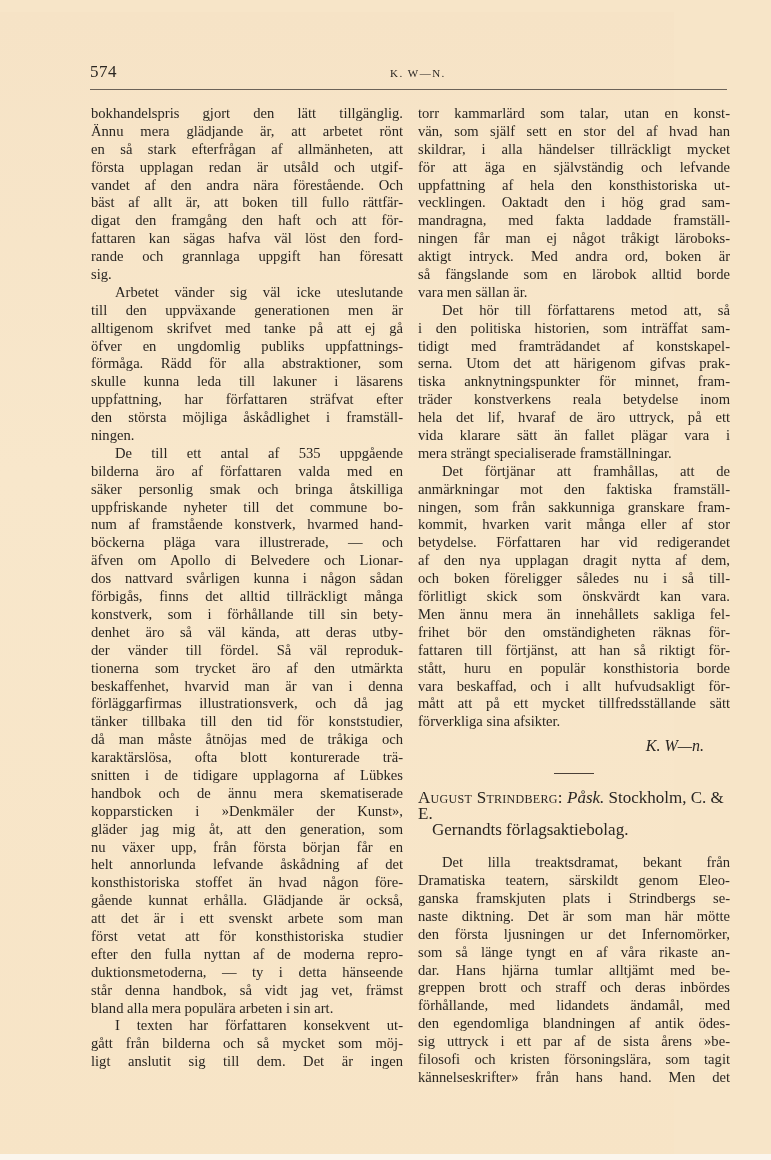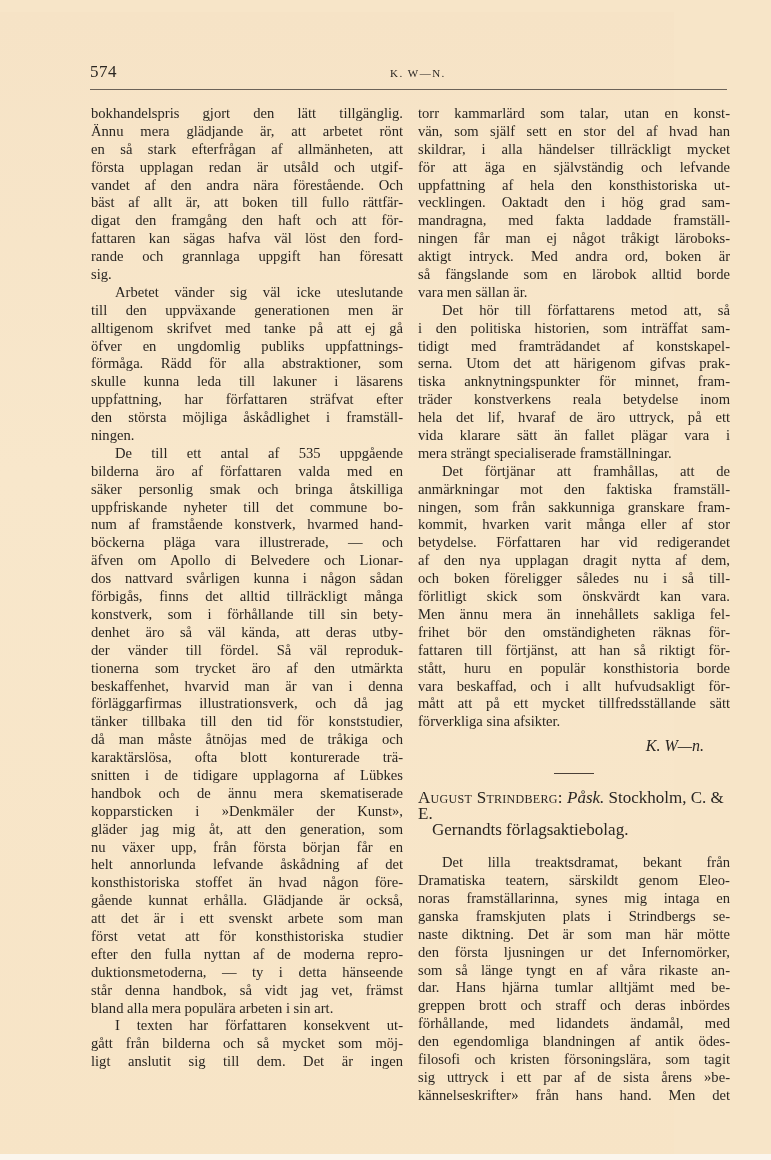--- a/index.html
+++ b/index.html
@@ -165,28 +165,27 @@
     <span class="divider"></span>
     <div class="review-head">
       <span class="sc">August Strindberg:</span>
       <span class="it">Påsk.</span>
       <span>Stockholm, C. &amp; E.</span>
       <span class="l2">Gernandts förlagsaktiebolag.</span>
     </div>
     <div id="right-part2">
         <span class="line indent">Det lilla treaktsdramat, bekant från</span>
         <span class="line">Dramatiska teatern, särskildt genom Eleo-</span>
-        <span class="line">noras framställarinna, synes mig intaga en</span>
         <span class="line">ganska framskjuten plats i Strindbergs se-</span>
         <span class="line">naste diktning. Det är som man här mötte</span>
         <span class="line">den första ljusningen ur det Infernomörker,</span>
         <span class="line">som så länge tyngt en af våra rikaste an-</span>
         <span class="line">dar. Hans hjärna tumlar alltjämt med be-</span>
         <span class="line">greppen brott och straff och deras inbördes</span>
         <span class="line">förhållande, med lidandets ändamål, med</span>
         <span class="line">den egendomliga blandningen af antik ödes-</span>
+        <span class="line">sig uttryck i ett par af de sista årens »be-</span>
         <span class="line">filosofi och kristen försoningslära, som tagit</span>
-        <span class="line">sig uttryck i ett par af de sista årens »be-</span>
         <span class="line">kännelseskrifter» från hans hand. Men det</span>
       </div>
   </div>
 </div>
 <div class="bottom-edge"></div>
 
 </body></html>

